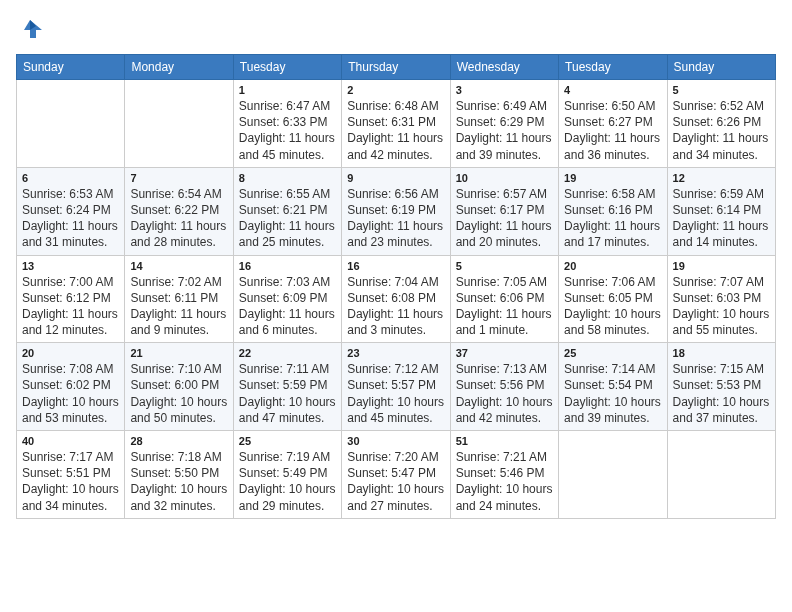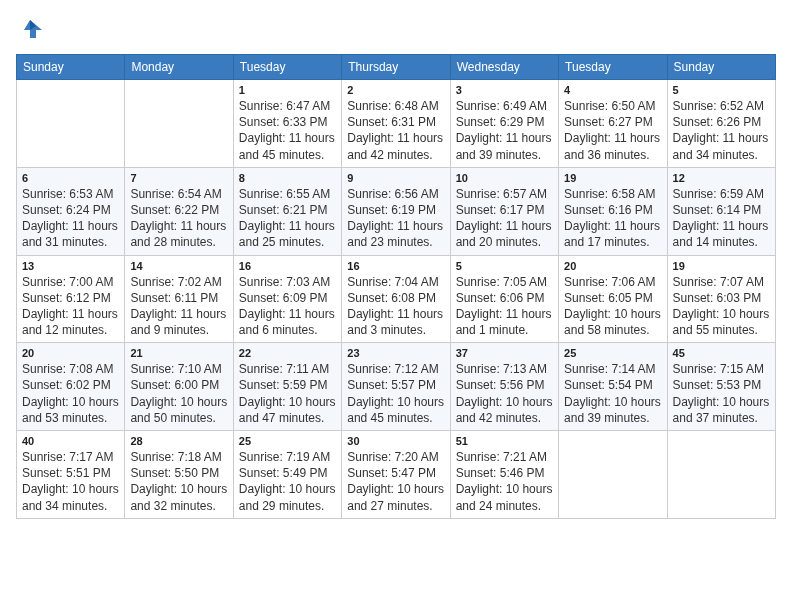--- a/index.html
+++ b/index.html
@@ -225,21 +225,21 @@
         </td>
         <td>
           <div class="cell-day">37</div>
           <div class="cell-info">Sunrise: 7:13 AM<br>Sunset: 5:56 PM<br>Daylight: 10 hours and 42 minutes.</div>
         </td>
         <td>
           <div class="cell-day">25</div>
           <div class="cell-info">Sunrise: 7:14 AM<br>Sunset: 5:54 PM<br>Daylight: 10 hours and 39 minutes.</div>
         </td>
         <td>
-          <div class="cell-day">45</div>
+          <div class="cell-day">18</div>
           <div class="cell-info">Sunrise: 7:15 AM<br>Sunset: 5:53 PM<br>Daylight: 10 hours and 37 minutes.</div>
         </td>
       </tr>
       <tr>
         <td>
           <div class="cell-day">40</div>
           <div class="cell-info">Sunrise: 7:17 AM<br>Sunset: 5:51 PM<br>Daylight: 10 hours and 34 minutes.</div>
         </td>
         <td>
           <div class="cell-day">28</div>

